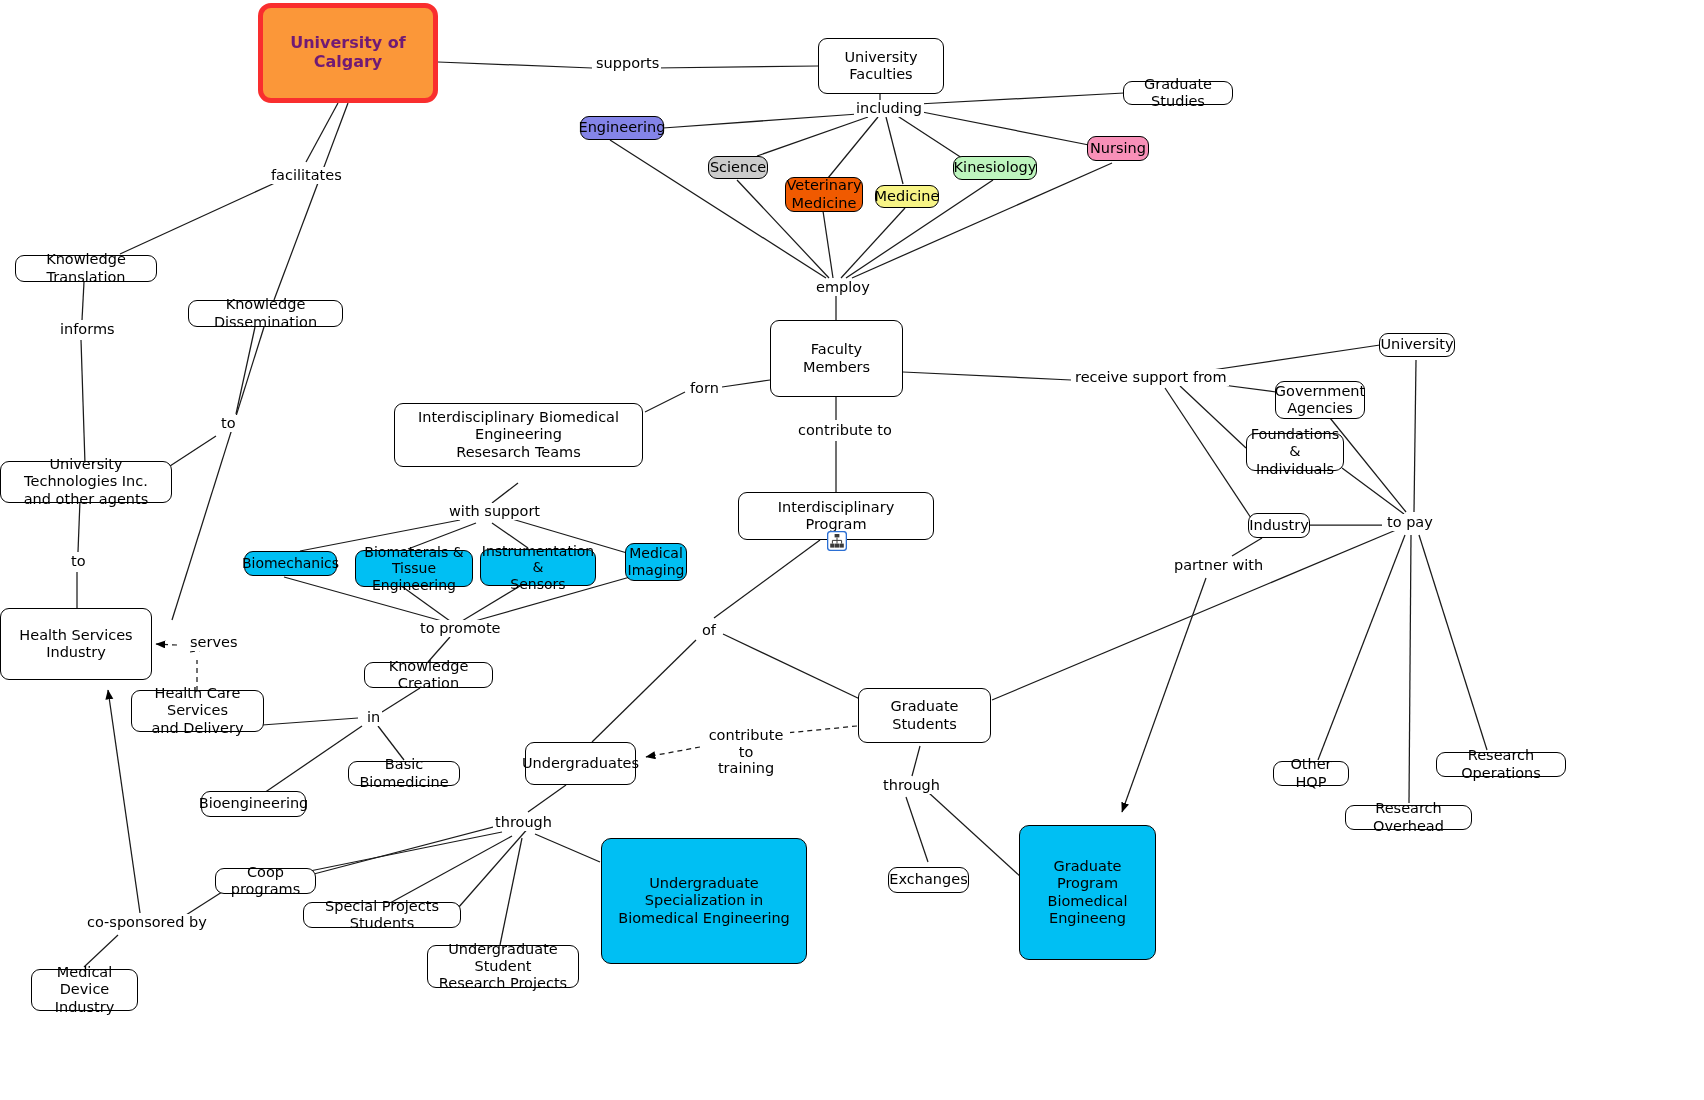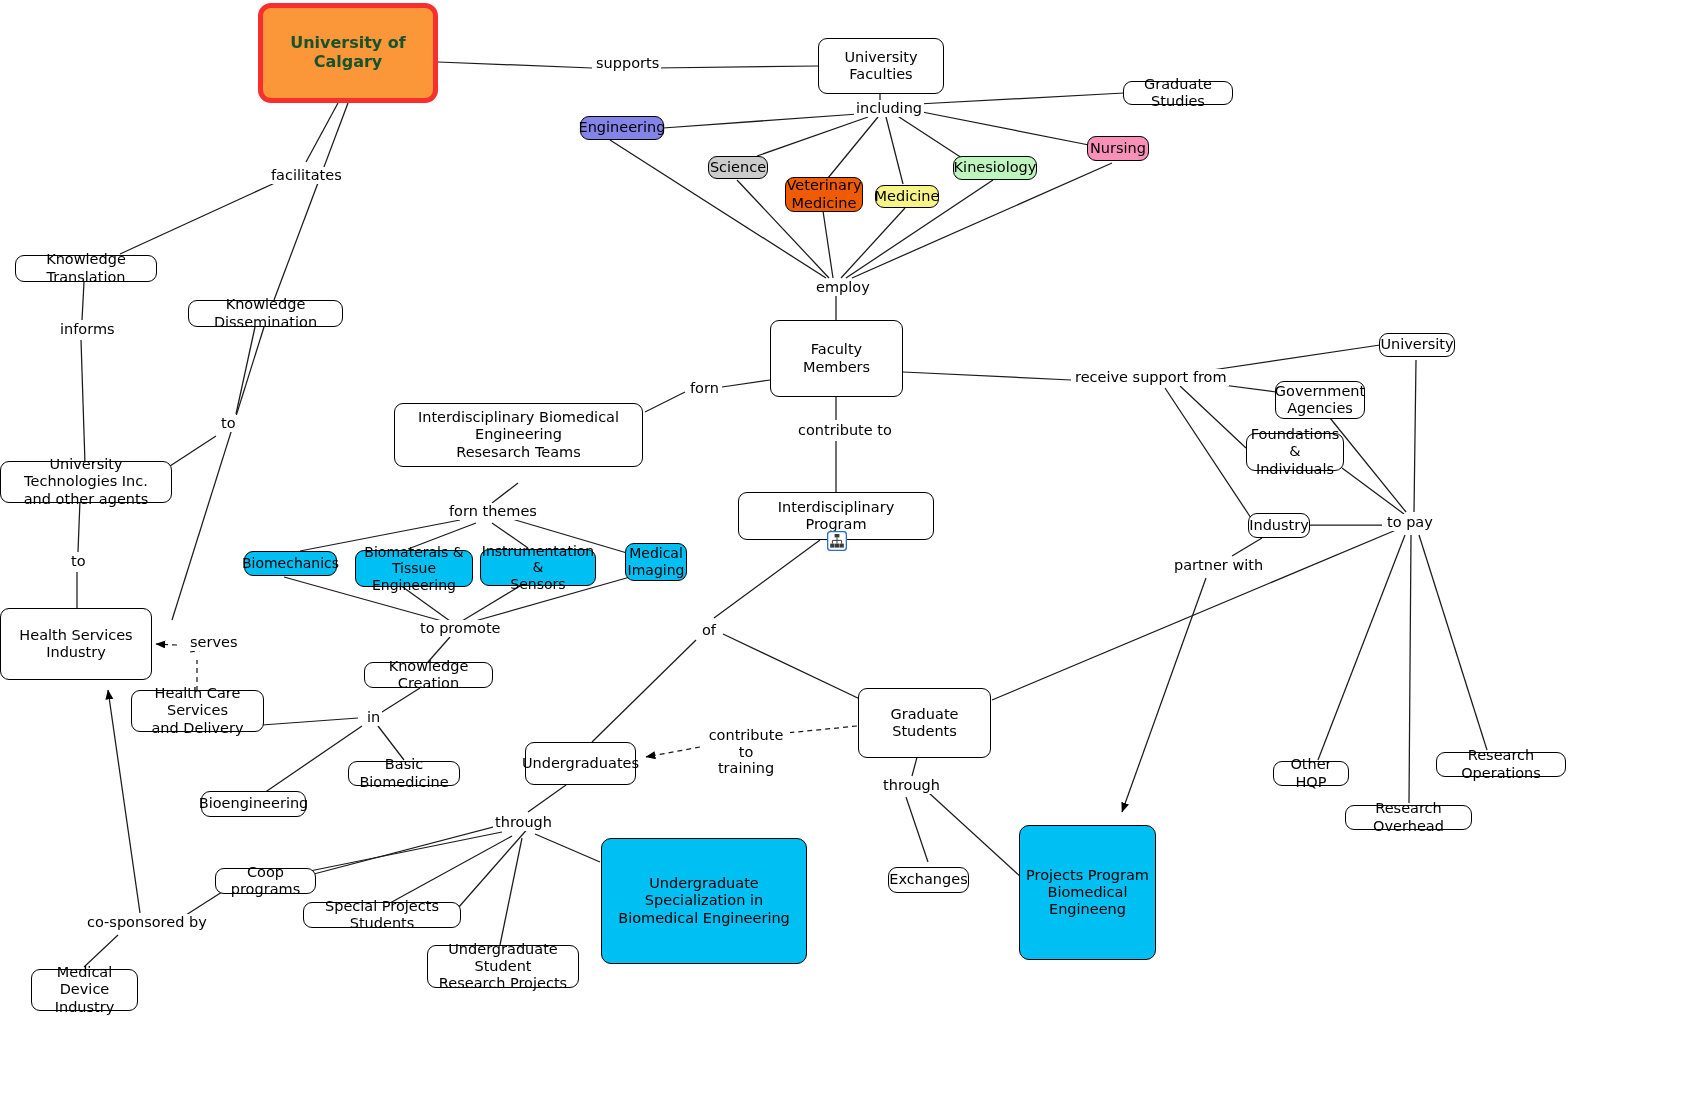--- a/index.html
+++ b/index.html
@@ -39,21 +39,21 @@
     padding: 2px 6px;
     white-space: pre-line;
     z-index: 3;
   }
   .node.root {
     background: #FB9739;
     border: 5px solid #F92E2E;
     border-radius: 13px;
     font-weight: bold;
     font-size: 16px;
-    color: #14532d;
+    color: #701a75;
   }
   .node.pill { border-radius: 9px; }
   .node.theme {
     background: #00BFF3;
     border: 1.4px solid #000000;
     font-size: 14px;
   }
   .node.bigblue {
     background: #00BFF3;
     border: 1.4px solid #000000;
@@ -258,30 +258,30 @@
   <svg class="mini-icon" style="left:827px; top:531px;" viewBox="0 0 20 20" xmlns="http://www.w3.org/2000/svg">
     <rect x="0.6" y="0.6" width="18.8" height="18.8" rx="3" fill="#ffffff" stroke="#2b6fd4" stroke-width="1.4"></rect>
     <rect x="7.6" y="3" width="4.8" height="3.4" fill="#3a3a3a"></rect>
     <rect x="3.2" y="12.6" width="4.4" height="4" fill="#3a3a3a"></rect>
     <rect x="12.4" y="12.6" width="4.4" height="4" fill="#3a3a3a"></rect>
     <rect x="8" y="12.6" width="4" height="4" fill="#3a3a3a"></rect>
     <path d="M10,6.6 L10,9.4 M5.4,9.4 L14.6,9.4 M5.4,9.4 L5.4,12.6 M10,9.4 L10,12.6 M14.6,9.4 L14.6,12.6" stroke="#3a3a3a" stroke-width="1" fill="none"></path>
   </svg>
 
   <div class="node" style="left:525px; top:742px; width:111px; height:43px;">Undergraduates</div>
-  <div class="node" style="left:858px; top:688px; width:133px; height:70px;text-align:center;">Graduate Students</div>
+  <div class="node" style="left:858px; top:688px; width:133px; height:55px;text-align:center;">Graduate Students</div>
 
   <div class="node" style="left:215px; top:868px; width:101px; height:26px;">Coop programs</div>
   <div class="node" style="left:303px; top:902px; width:158px; height:26px;">Special Projects Students</div>
   <div class="node" style="left:427px; top:945px; width:152px; height:43px;">Undergraduate Student
 Research Projects</div>
   <div class="node bigblue" style="left:601px; top:838px; width:206px; height:126px;">Undergraduate Specialization in
 Biomedical Engineering</div>
   <div class="node" style="left:888px; top:867px; width:81px; height:26px;">Exchanges</div>
-  <div class="node bigblue" style="left:1019px; top:825px; width:137px; height:135px;">Projects Program
+  <div class="node bigblue" style="left:1019px; top:825px; width:137px; height:135px;">Graduate Program
 Biomedical Engineeng</div>
   <div class="node" style="left:31px; top:969px; width:107px; height:42px;">Medical Device
 Industry</div>
 
   <div class="node" style="left:1379px; top:333px; width:76px; height:24px;">University</div>
   <div class="node" style="left:1275px; top:381px; width:90px; height:38px;">Government
 Agencies</div>
   <div class="node" style="left:1246px; top:433px; width:98px; height:38px;">Foundations &amp;
 Individuals</div>
   <div class="node" style="left:1248px; top:513px; width:62px; height:25px;">Industry</div>
@@ -292,21 +292,21 @@
   <div class="linklabel" style="left:594px; top:55px;">supports</div>
   <div class="linklabel" style="left:854px; top:100px;">including</div>
   <div class="linklabel" style="left:814px; top:279px;">employ</div>
   <div class="linklabel" style="left:269px; top:167px;">facilitates</div>
   <div class="linklabel" style="left:58px; top:321px;">informs</div>
   <div class="linklabel" style="left:219px; top:415px;">to</div>
   <div class="linklabel" style="left:69px; top:553px;">to</div>
   <div class="linklabel" style="left:188px; top:634px;">serves</div>
   <div class="linklabel" style="left:365px; top:709px;">in</div>
   <div class="linklabel" style="left:418px; top:620px;">to promote</div>
-  <div class="linklabel" style="left:447px; top:503px;">forn themes</div>
+  <div class="linklabel" style="left:447px; top:503px;">with support</div>
   <div class="linklabel" style="left:688px; top:380px;">forn</div>
   <div class="linklabel" style="left:796px; top:422px;">contribute to</div>
   <div class="linklabel" style="left:700px; top:622px;">of</div>
   <div class="linklabel" style="left:702px; top:727px; width:84px;">contribute to
 training</div>
   <div class="linklabel" style="left:493px; top:814px;">through</div>
   <div class="linklabel" style="left:881px; top:777px;">through</div>
   <div class="linklabel" style="left:85px; top:914px;">co-sponsored by</div>
   <div class="linklabel" style="left:1073px; top:369px;">receive support from</div>
   <div class="linklabel" style="left:1172px; top:557px;">partner with</div>

